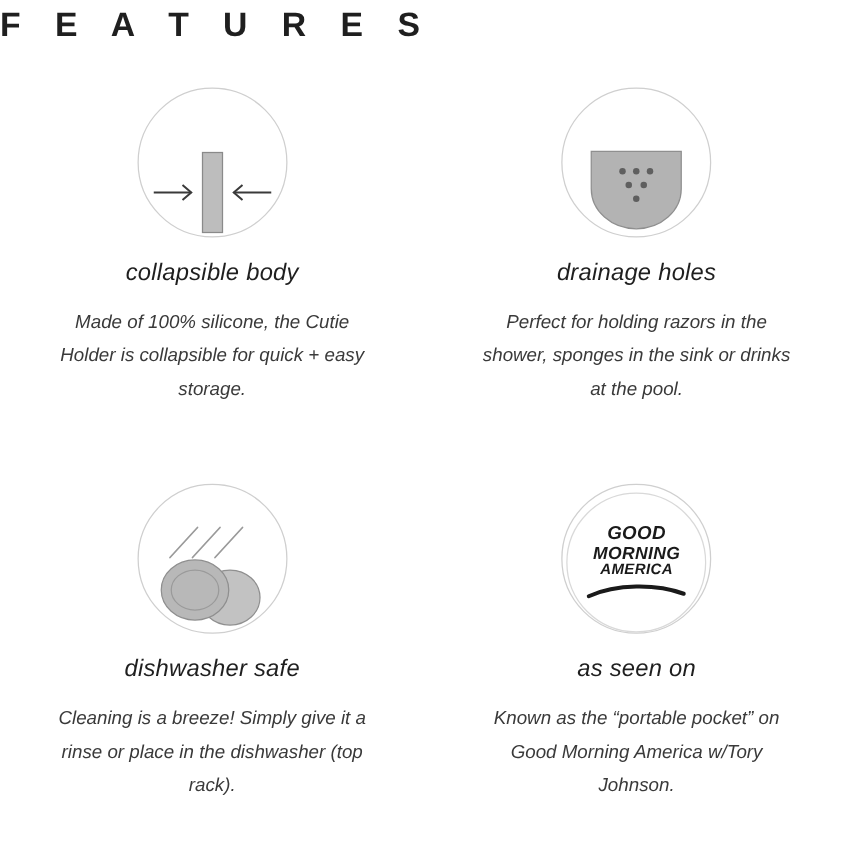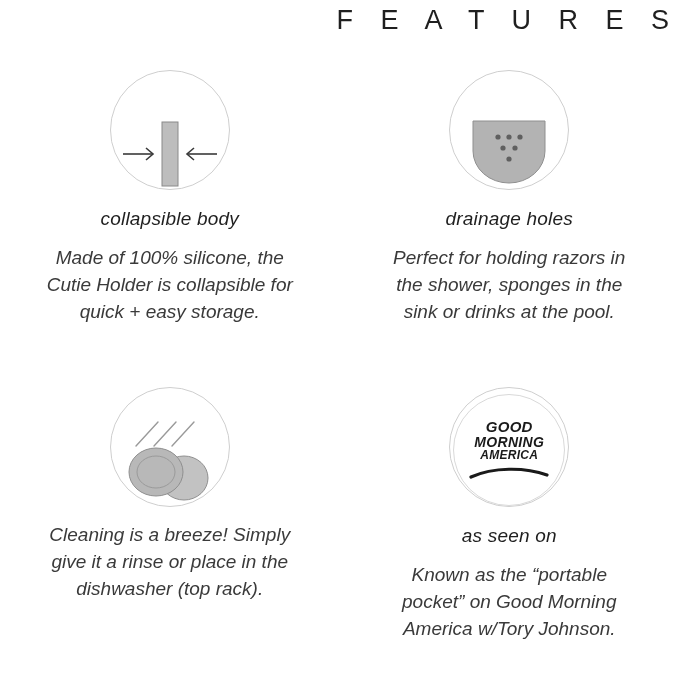--- a/index.html
+++ b/index.html
@@ -14,24 +14,24 @@
     color: #2b2b2b;
     overflow: hidden;
   }
   .page {
     position: relative;
     width: 679px;
     height: 679px;
     box-sizing: border-box;
   }
   .page-title {
-    text-align: right;
+    text-align: left;
     font-size: 27px;
     letter-spacing: 10px;
-    font-weight: 400;
+    font-weight: 700;
     color: #1f1f1f;
     margin: 0;
     padding-top: 2px;
     height: 46px;
     line-height: 36px;
   }
   .grid {
     display: grid;
     grid-template-columns: 1fr 1fr;
     grid-template-rows: 1fr 1fr;
@@ -59,21 +59,21 @@
   }
   .feature-title {
     font-size: 19px;
     font-weight: 400;
     color: #1f1f1f;
     margin: 18px 0 0 0;
     letter-spacing: 0.2px;
     text-align: center;
   }
   .feature-desc {
-    font-size: 19px;
+    font-size: 15px;
     line-height: 27px;
     color: #3a3a3a;
     margin: 14px 0 0 0;
     text-align: center;
     max-width: 252px;
   }
   .gma-circle {
     width: 112px;
     height: 112px;
     border-radius: 50%;
@@ -145,20 +145,21 @@
           <g stroke="#9a9a9a" stroke-width="1.4" stroke-linecap="round">
             <line x1="18" y1="34" x2="40" y2="10"></line>
             <line x1="36" y1="34" x2="58" y2="10"></line>
             <line x1="54" y1="34" x2="76" y2="10"></line>
           </g>
           <ellipse cx="66" cy="66" rx="24" ry="22" fill="#c2c2c2" stroke="#8f8f8f" stroke-width="1"></ellipse>
           <ellipse cx="38" cy="60" rx="27" ry="24" fill="#b8b8b8" stroke="#8f8f8f" stroke-width="1"></ellipse>
           <ellipse cx="38" cy="60" rx="19" ry="16" fill="none" stroke="#9a9a9a" stroke-width="1"></ellipse>
         </svg>
       </div>
+      <div class="feature-title">dishwasher safe</div>
       <p class="feature-desc">Cleaning is a breeze! Simply give it a rinse or place in the dishwasher (top rack).</p>
     </div>
 
     <div class="feature">
       <div class="icon-circle">
         <div class="gma-circle">
           <div class="gma-line gma-1">GOOD</div>
           <div class="gma-line gma-2">MORNING</div>
           <div class="gma-line gma-3">AMERICA</div>
           <svg class="gma-swoosh" width="80" height="14" viewBox="0 0 80 14">

